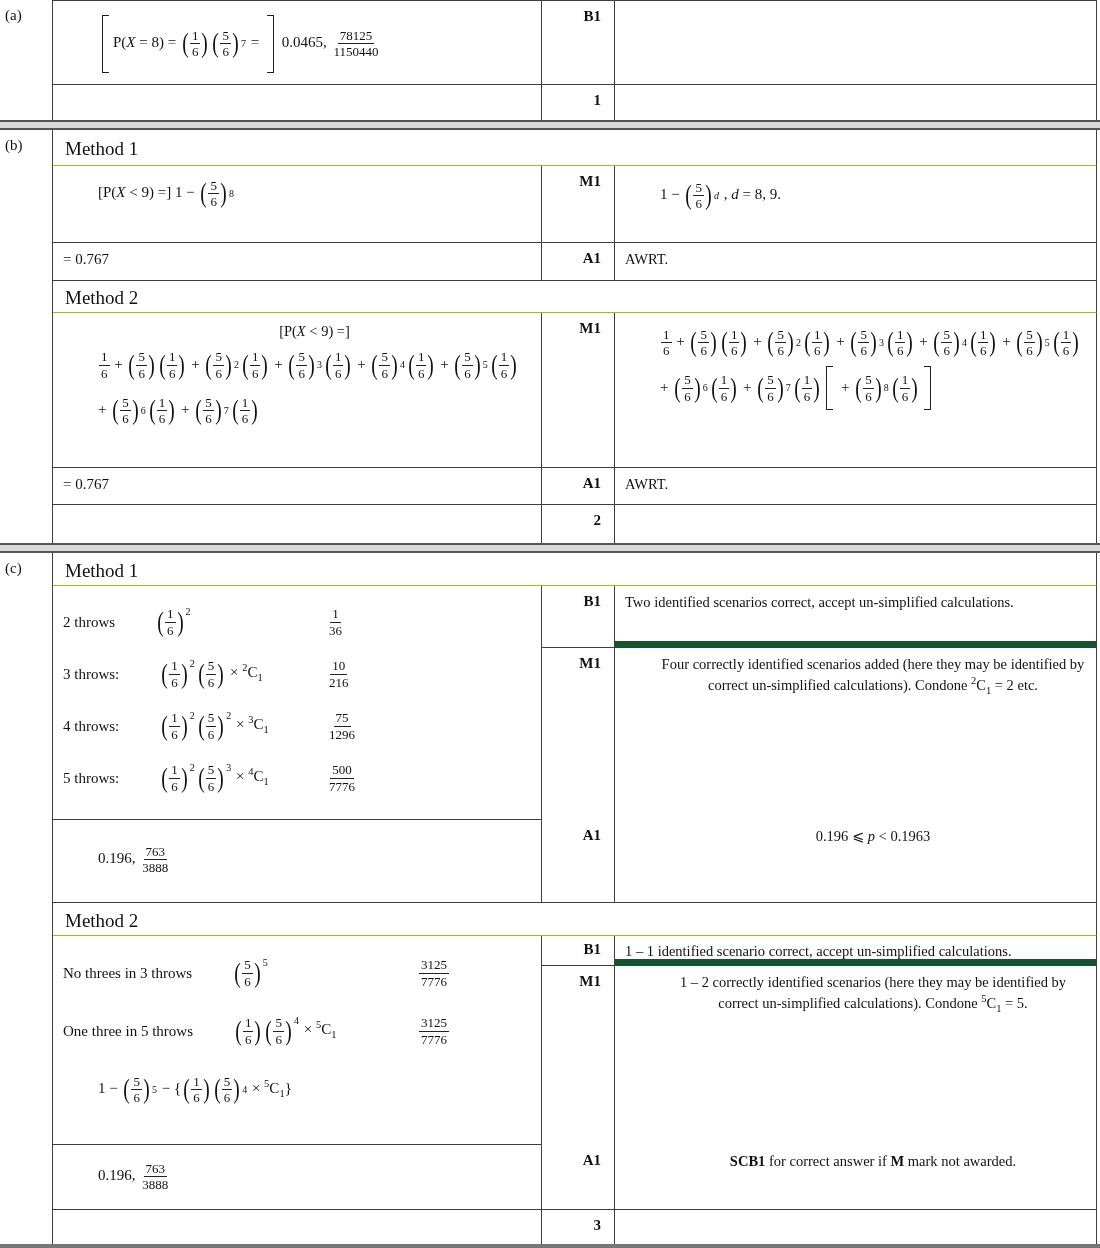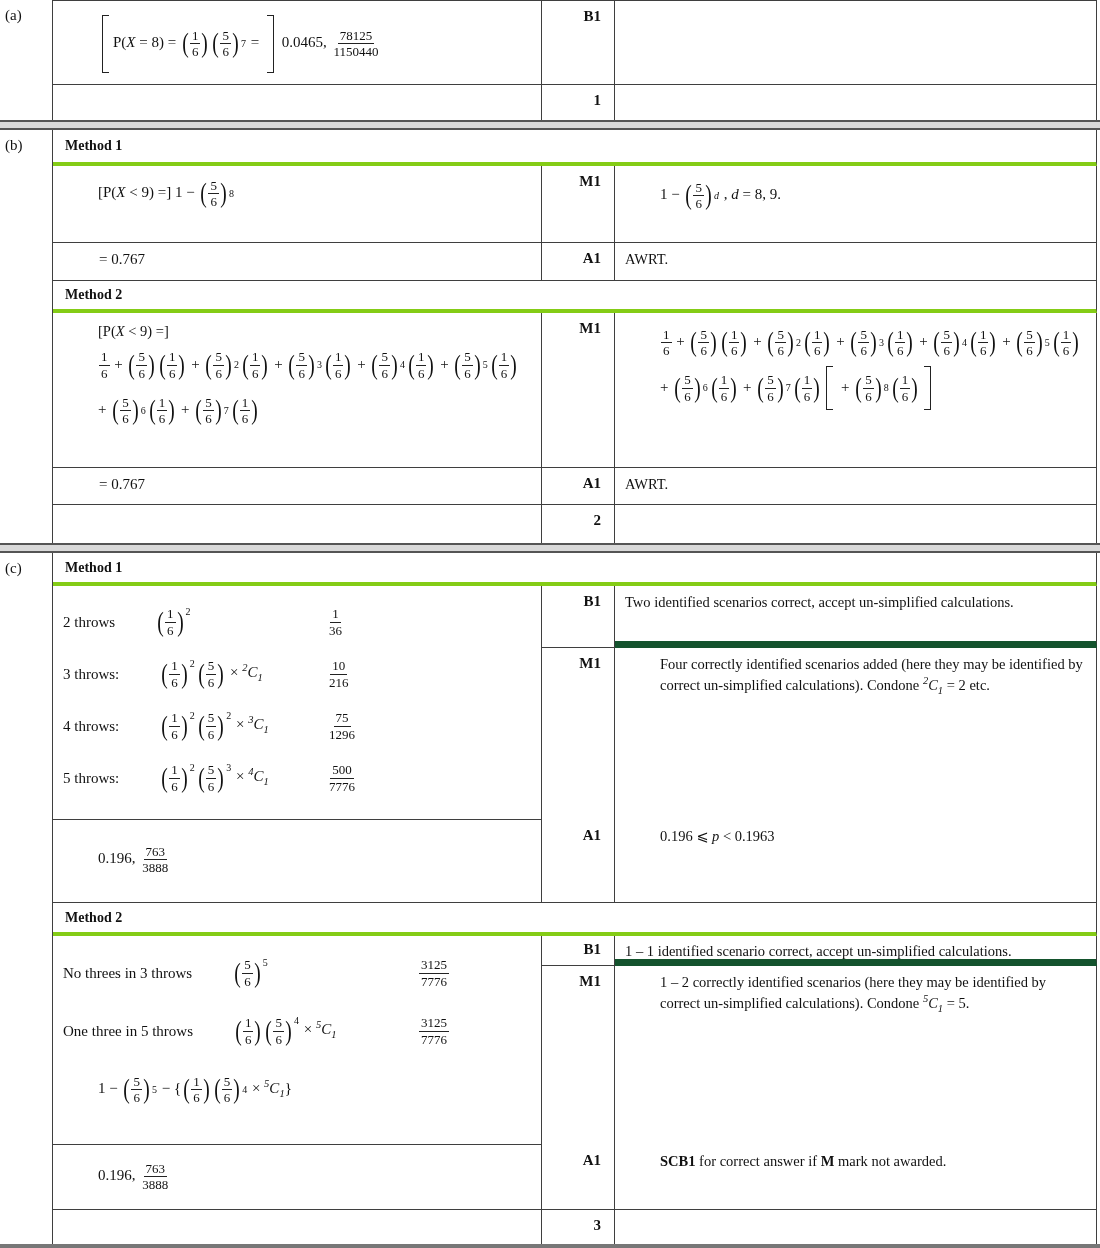--- a/index.html
+++ b/index.html
@@ -24,61 +24,61 @@
   .subrow{display:flex;box-sizing:border-box;}
   .cell{box-sizing:border-box;overflow:hidden;border-bottom:1px solid #3f3f3f;}
   .trow.last > .cell{border-bottom:none;}
   .c-work{width:489px;flex:0 0 489px;border-right:1px solid #3f3f3f;padding:4px 10px;}
   .c-mark{
     width:73px;flex:0 0 73px;border-right:1px solid #3f3f3f;
     text-align:right;padding:7px 13px 0 0;font-weight:bold;font-size:15px;
   }
   .c-comm{flex:1;border-right:1px solid #3f3f3f;padding:6px 10px 0 10px;font-size:14.5px;line-height:1.38;}
   .c-header{
-    flex:1;border-right:1px solid #3f3f3f;border-bottom:4px solid #84cc16;
-    font-weight:bold;font-size:14px;padding:8px 0 0 12px;box-sizing:border-box;
+    flex:1;border-right:1px solid #3f3f3f;border-bottom:1px solid #84cc16;
+    font-weight:normal;font-size:19px;padding:8px 0 0 12px;box-sizing:border-box;
   }
   .rstack{flex:1;display:flex;flex-direction:column;}
   .subrow .c-comm,.subrow .c-mark{border-bottom:7px solid #14532d;}
   .subrow.fill{flex:1;}
   .subrow.fill .c-comm,.subrow.fill .c-mark{border-bottom:none;}
   .sep{
     width:1100px;height:10px;box-sizing:border-box;
     border-top:2px solid #555;border-bottom:2px solid #555;background:#d9d9d9;
   }
   .bottom-sep{width:1100px;height:4px;background:#777;}
   
   .fwrap{font-size:15px;margin-left:35px;}
   .fwrap.std{line-height:44px;}
   .fwrap.big{line-height:62px;padding-top:6px;}
-  .fwrap.textline{line-height:1.42;font-size:14.5px;}
+  .fwrap.textline{line-height:1.42;font-size:14.5px;text-align:center;}
   .tok{white-space:pre-wrap;}
   .it{font-style:italic;}
   .bd{font-weight:bold;}
   .frac{
     display:inline-flex;flex-direction:column;align-items:center;
     vertical-align:middle;font-size:13px;line-height:1.18;margin:0 1px;
   }
   .frac .num{padding:0 2px;border-bottom:1px solid #222;}
   .frac .den{padding:0 2px;}
   .pgroup{display:inline-flex;align-items:center;vertical-align:middle;margin:0 1px;}
   .pgroup .frac{margin:0;}
   .paren{font-size:27px;line-height:0.85;transform:scaleX(.72);display:inline-block;}
   .exp{font-size:10px;align-self:flex-start;margin:0 0 0 1px;}
-  .scr{white-space:nowrap;font-style:italic;}
+  .scr{white-space:nowrap;}
   .scr .ssup{font-size:10.5px;position:relative;top:-6px;}
   .scr .ssub{font-size:10.5px;position:relative;top:4px;}
   .bigbrk{display:inline-block;width:7px;vertical-align:middle;margin:0 4px;box-sizing:border-box;}
   .bigbrk.l{border-left:1.6px solid #222;border-top:1.6px solid #222;border-bottom:1.6px solid #222;}
   .bigbrk.r{border-right:1.6px solid #222;border-top:1.6px solid #222;border-bottom:1.6px solid #222;}
   .throwline{display:flex;align-items:center;}
   .tl-main{display:flex;align-items:center;gap:5px;font-size:15px;}
   .tl-main.w228{width:228px;flex:0 0 228px;}
   .tl-main.w320{width:320px;flex:0 0 320px;}
-  .workline{font-size:15px;padding-top:8px;margin-left:36px;}
+  .workline{font-size:15px;padding-top:8px;}
 </style>
 </head>
 <body>
 
 <div class="sheet">
 
   <section class="part-sec">
     <div class="part-col">
       <span class="plabel">(a)</span>
     </div>

